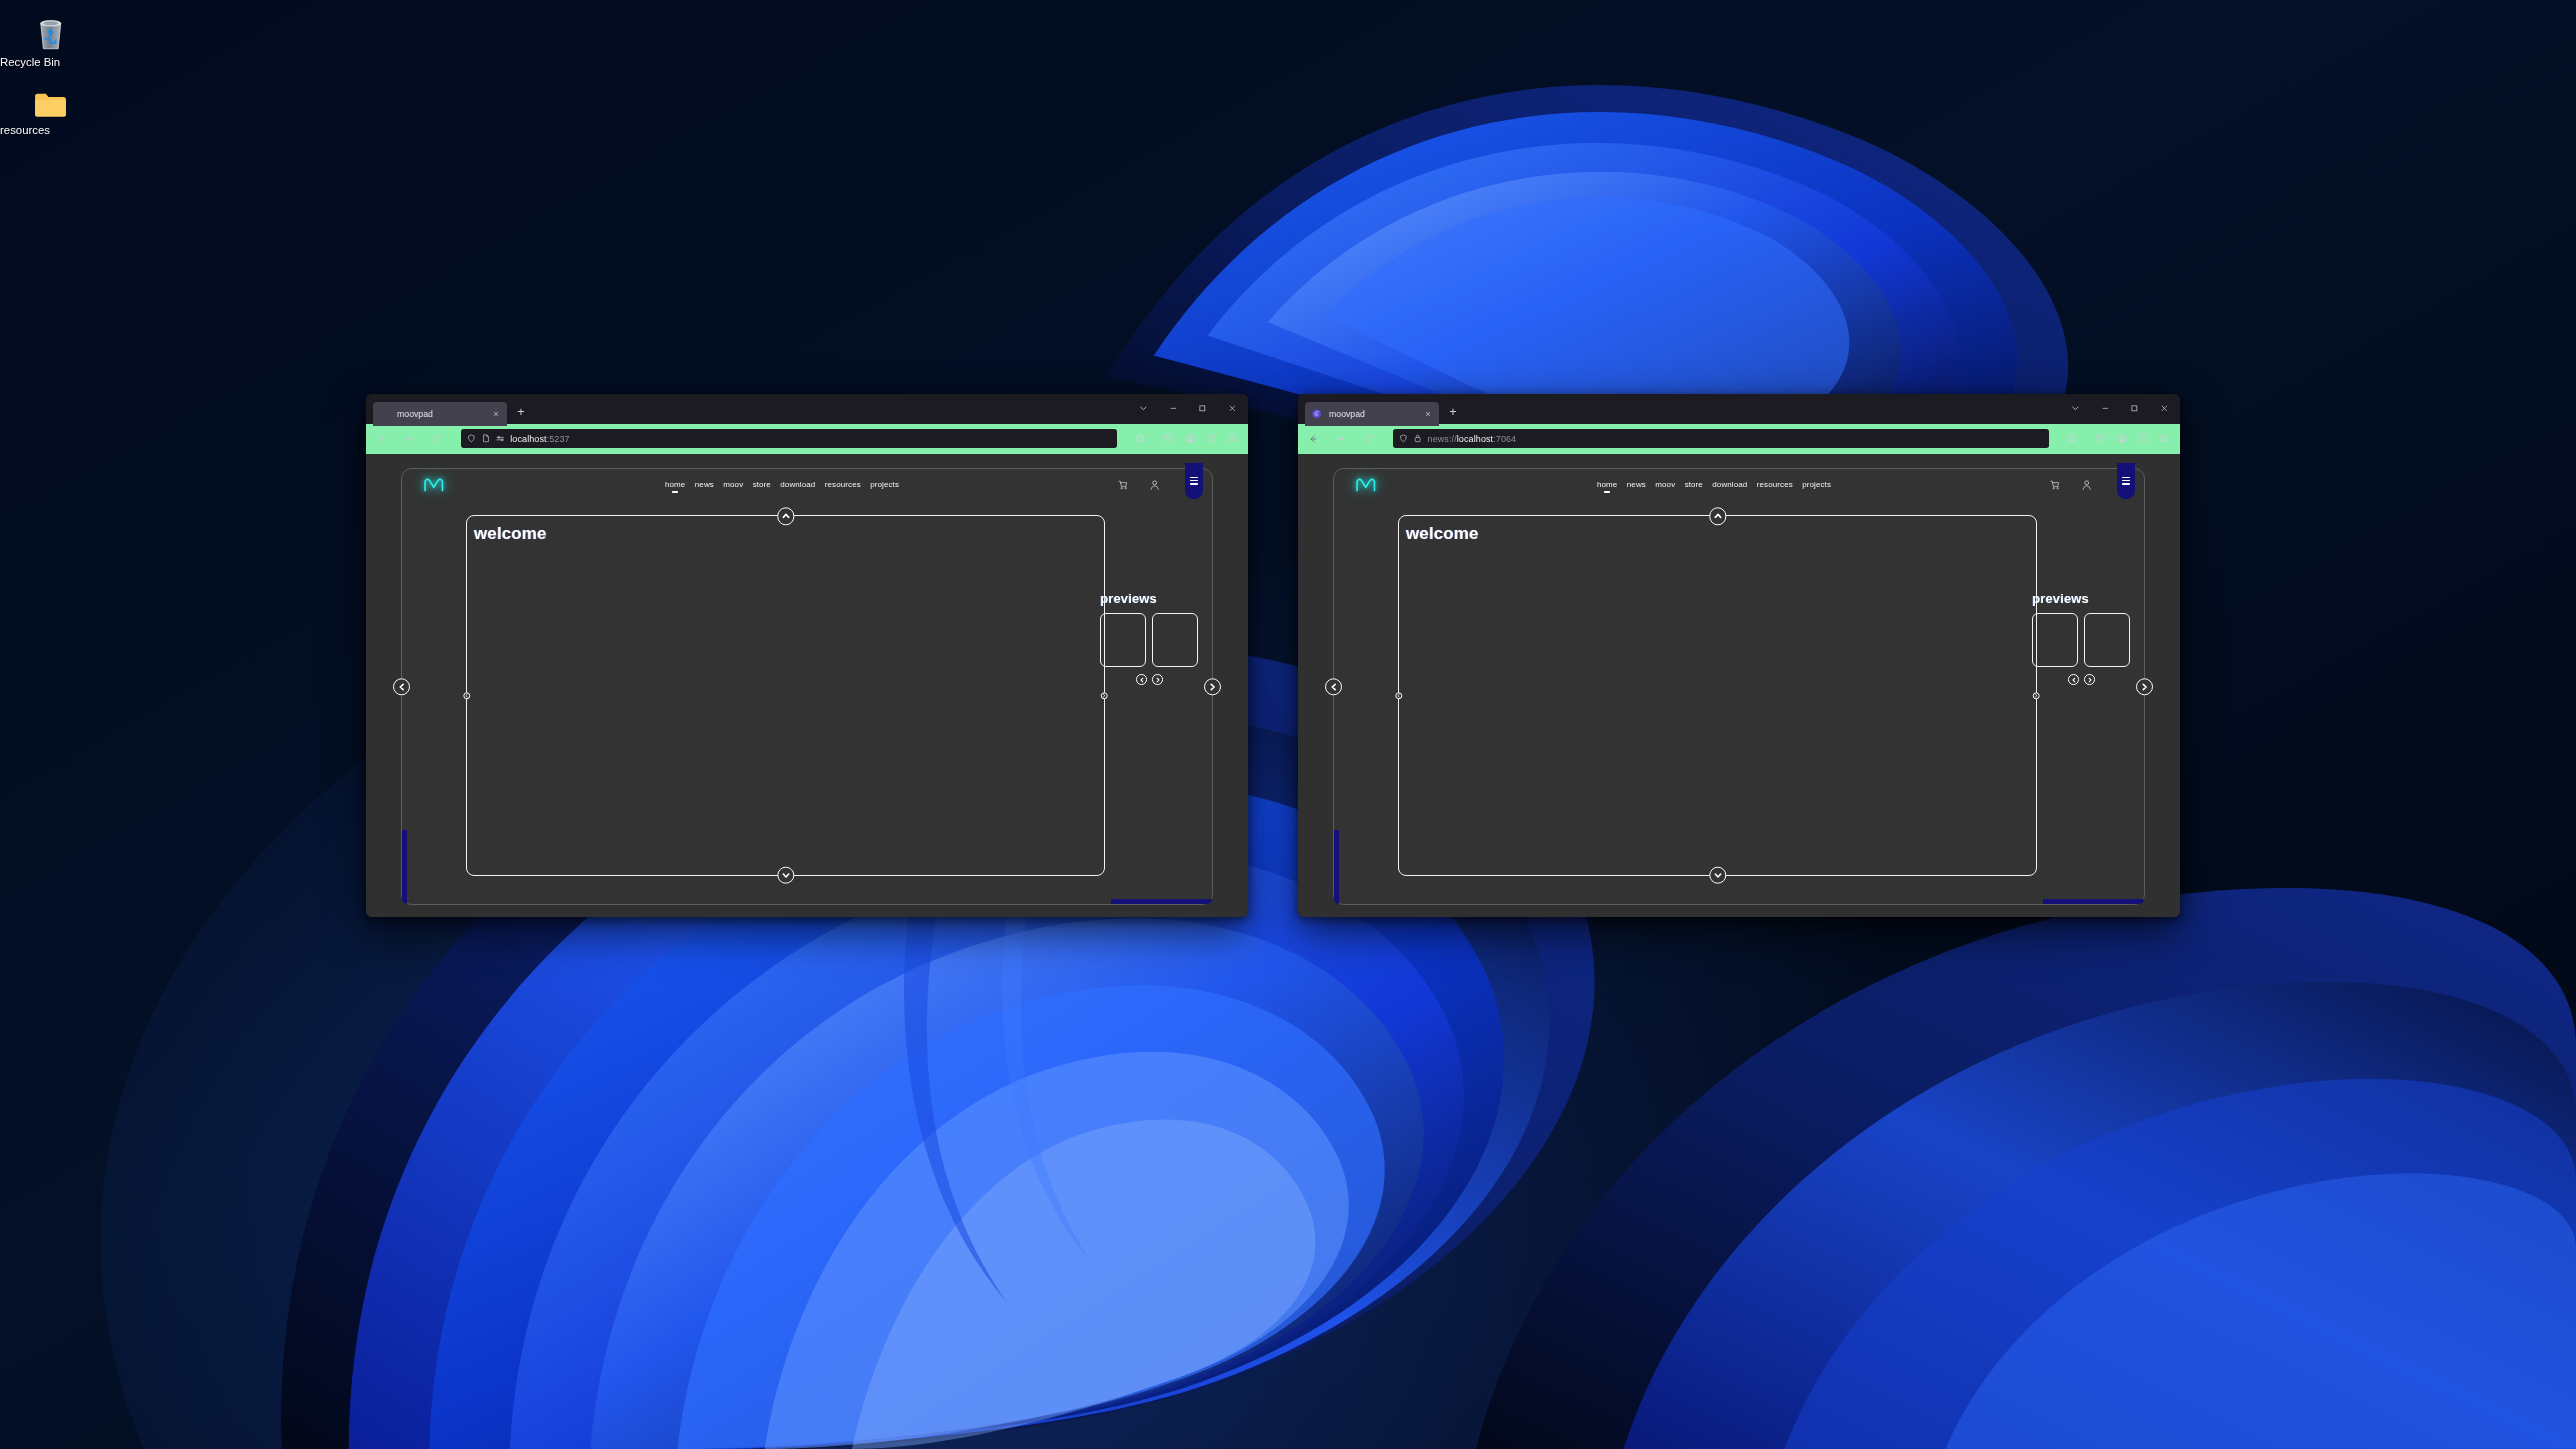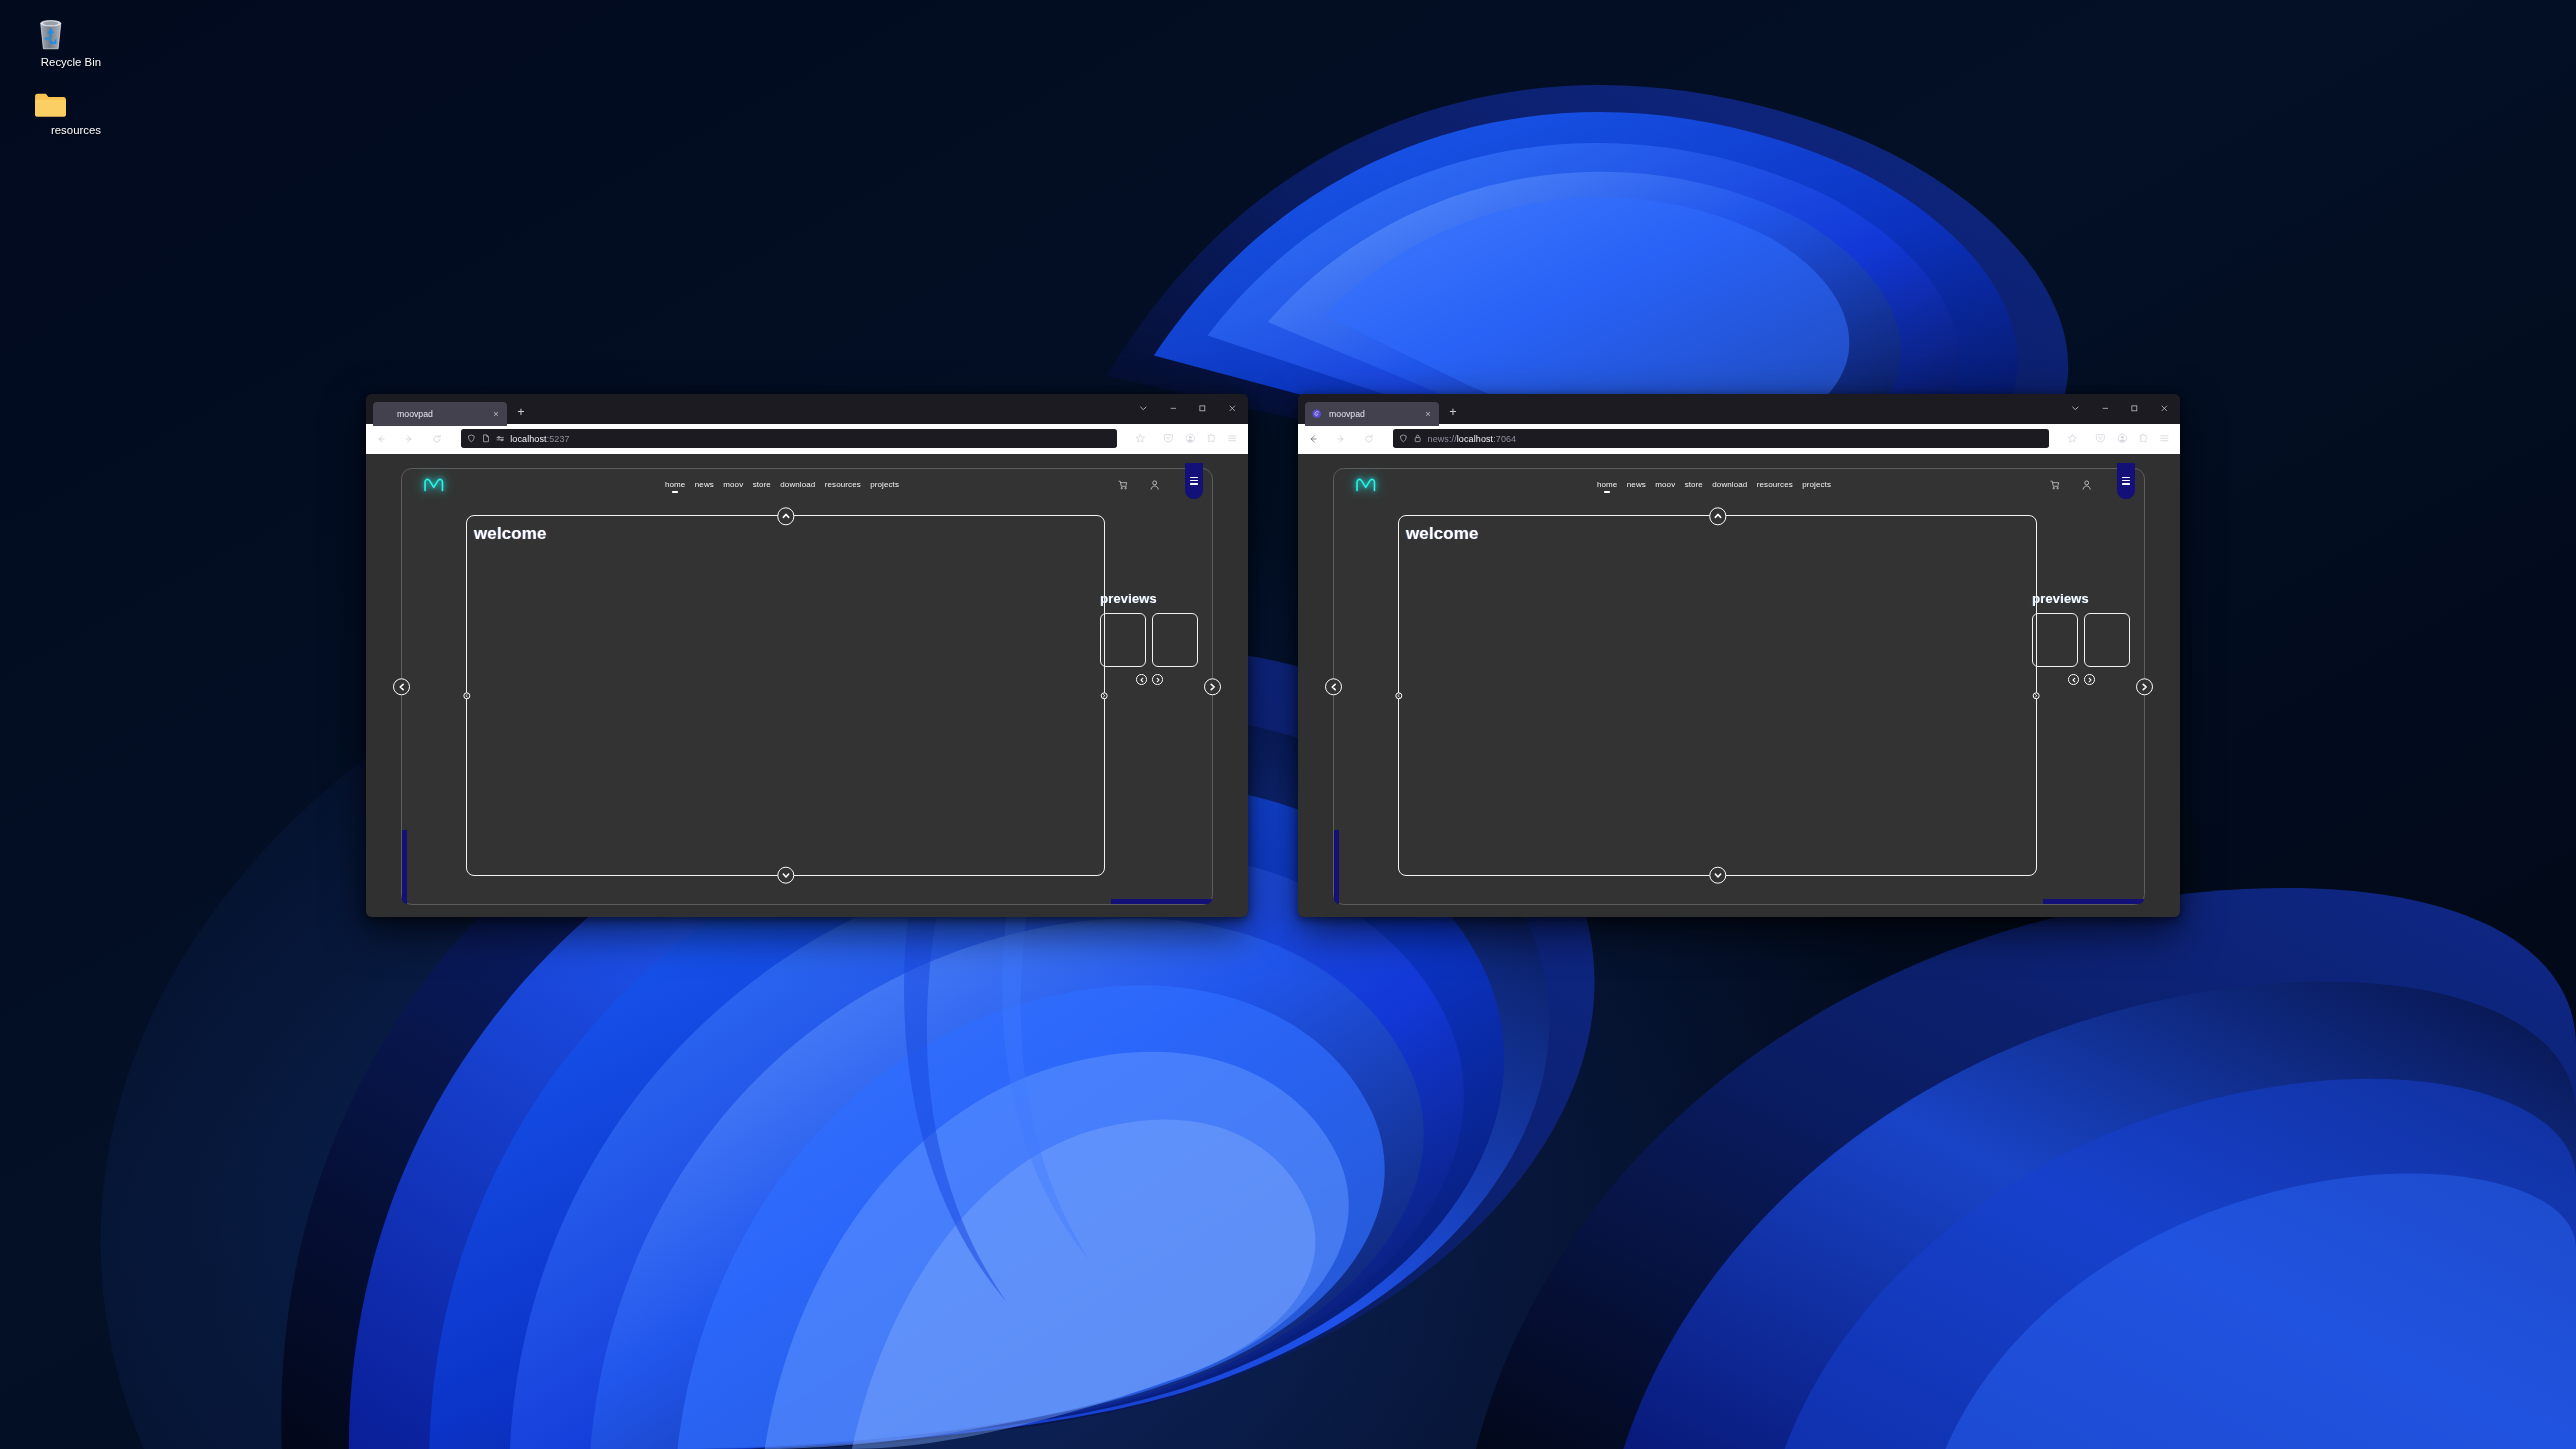--- a/index.html
+++ b/index.html
@@ -10,21 +10,21 @@
     background:#020818;
     position:relative;
   }
 
   
   #wallpaper { position:absolute; inset:0; background:#02081a; overflow:hidden; }
   #wallpaper svg { position:absolute; inset:0; width:100%; height:100%; display:block; }
 
   
   .desk-icons { position:absolute; left:0; top:5.4px; width:101px; z-index:5; }
-  .desk-icon { width:101px; padding:6.7px 0 4px; text-align:right; cursor:default; }
+  .desk-icon { width:101px; padding:6.7px 0 4px; text-align:left; cursor:default; }
   .desk-icon .glyph { height:39px; display:flex; align-items:flex-end; justify-content:center; }
   .desk-icon .cap {
     color:#fff; font-size:11.4px; line-height:1.25; margin-top:4px;
     text-shadow:0 0.7px 2px rgba(0,0,0,.9); font-family:"Liberation Sans", sans-serif;
   }
 
   
   .browser {
     position:absolute; z-index:10;
     background:#1c1b22;
@@ -54,21 +54,21 @@
   .tab .ttl { flex:1; color:#e6e4ef; font-size:8.7px; white-space:nowrap; overflow:hidden; }
   .tab .tclose { width:10.7px; height:10.7px; color:#b9b7c4; font-size:9.4px; line-height:10px; text-align:center; }
   .newtab { width:19px; height:19px; color:#cfcdd8; font-size:12.7px; line-height:17.4px; text-align:center; margin-left:3.4px; position:relative; top:-0.7px; }
 
   .wincontrols { position:absolute; right:1.3px; top:1.3px; display:flex; align-items:center; height:25.5px; }
   .wc { width:29.5px; height:23px; display:flex; align-items:center; justify-content:center; color:#c6c4d0; }
   .wc svg { display:block; }
 
   
   .navbar {
-    height:29.5px; background:#ffffff; display:flex; align-items:center;
+    height:29.5px; background:#86efac; display:flex; align-items:center;
     padding:0 5.4px; gap:8px; flex:0 0 auto;
   }
   .navbtn { width:20px; height:20px; display:flex; align-items:center; justify-content:center; color:#cfcdd8; }
   .navbtn.dim { color:#6e6c78; }
   .urlbar {
     flex:1; height:19px; margin:0 5.4px; background:#1c1b22; border-radius:2.7px;
     display:flex; align-items:center; padding:0 5.4px; gap:4.7px;
   }
   .urlbar .uicon { width:10px; height:10px; display:flex; align-items:center; justify-content:center; color:#c3c1cd; flex:0 0 10px;}
   .urltext { color:#f2f1f6; font-size:9px; white-space:nowrap; letter-spacing:0.1px; }

